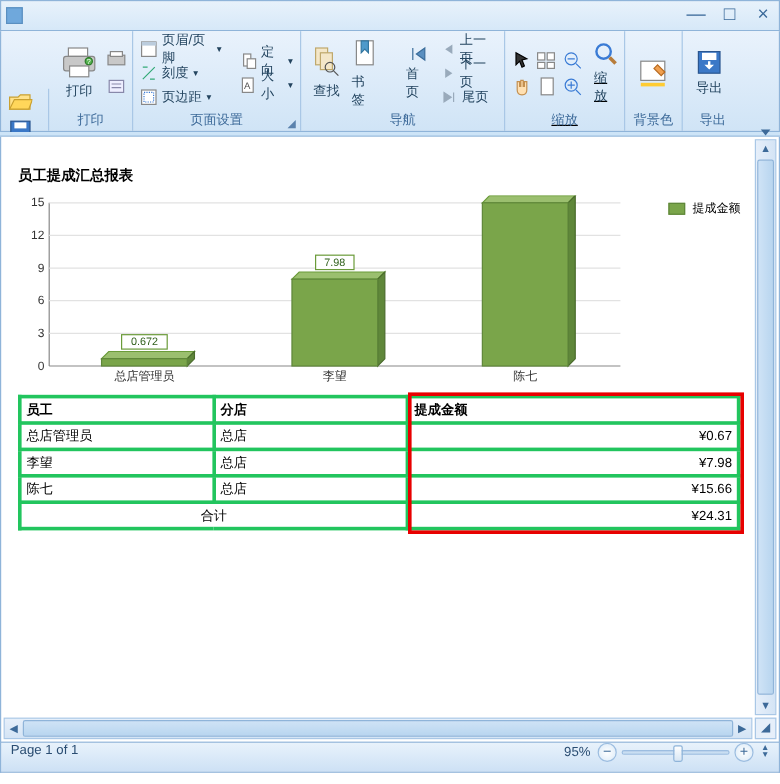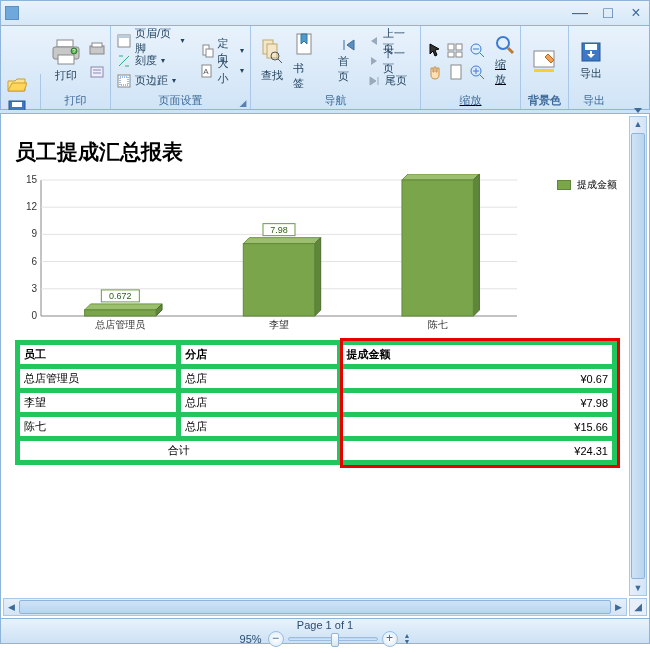--- a/index.html
+++ b/index.html
@@ -35,43 +35,43 @@
 
 .docwrap { height: 505px; border: 1px solid #8fb4d9; border-top: none; position: relative; background: #fff; }
 .page { position: absolute; left: 4px; right: 22px; top: 4px; bottom: 22px; background: #fff; padding: 10px 8px 0 8px; }
 .scroll-v { position: absolute; right: 2px; top: 2px; bottom: 22px; width: 18px; background: linear-gradient(90deg,#e6effa,#d4e4f5); border: 1px solid #a9c7e6; display: flex; flex-direction: column; align-items: center; justify-content: space-between; }
 .scroll-h { position: absolute; left: 2px; right: 22px; bottom: 2px; height: 18px; background: linear-gradient(#e6effa,#d4e4f5); border: 1px solid #a9c7e6; display: flex; align-items: center; justify-content: space-between; padding: 0 2px; }
 .sbtn { font-size: 9px; color: #3d6a99; padding: 2px; }
 .scroll-v .thumb { width: 14px; flex:1; margin: 2px 0; background: linear-gradient(90deg,#cfe3f6,#b8d5ef); border: 1px solid #8fb4d9; border-radius: 2px; }
 .scroll-h .thumb { height: 14px; flex:1; margin: 0 2px; background: linear-gradient(#cfe3f6,#b8d5ef); border: 1px solid #8fb4d9; border-radius: 2px; }
 .corner-box { position:absolute; right:2px; bottom:2px; width:18px; height:18px; border:1px solid #a9c7e6; background:#e6effa; font-size:10px; color:#3d6a99; text-align:center; line-height:16px;}
 
-.report-title { font-size: 21px; font-weight: bold; margin: 10px 0 8px 2px; }
+.report-title { font-size: 12px; font-weight: bold; margin: 10px 0 8px 2px; }
 
 
 .chart { position: relative; height: 160px; margin: 0 2px 6px 2px; }
 .bar { fill: #7aa54a; }
 .bar-label { font-size: 9px; fill: #2e5e19; }
 .bar-label-box { fill: #fff; stroke: #6b9b3a; stroke-width: 1; }
 .ytick { font-size: 10px; fill: #333; text-anchor: end; }
 .xtick { font-size: 10px; fill: #333; text-anchor: middle; }
 .legend { position: absolute; right: 0; top: 4px; font-size: 10px; display: flex; align-items: center; gap: 6px; }
 .legend .sw { width: 14px; height: 10px; background: #7aa54a; border: 1px solid #5f873a; }
 
 
 .tblwrap { position: relative; margin: 0 2px; }
 table.report { width: 100%; border-collapse: collapse; font-size: 11px; }
-table.report th, table.report td { border: 5px solid #22c55e; padding: 2px 4px; height: 20px; }
+table.report th, table.report td { border: 3px solid #22c55e; padding: 2px 4px; height: 20px; }
 table.report th { text-align: left; font-weight: bold; background: #fff; }
 table.report td.amount { text-align: right; }
 table.report td.totlabel { text-align: center; font-weight: normal; }
 .red-highlight { position: absolute; border: 3px solid #e80000; pointer-events: none; }
 
 
-.status { height: 25px; background: linear-gradient(#e8f2fb,#cde1f5); border: 1px solid #8fb4d9; border-top: none; display: flex; align-items: center; justify-content: space-between; font-size: 11px; color: #2a4d72; padding: 0 8px; flex-direction: column; }
+.status { height: 25px; background: linear-gradient(#e8f2fb,#cde1f5); border: 1px solid #8fb4d9; border-top: none; display: flex; align-items: flex-start; justify-content: space-between; font-size: 11px; color: #2a4d72; padding: 0 8px; }
 .status .left { }
 .status .right { display: flex; align-items: center; gap: 6px; }
 .status .zoom { display: flex; align-items: center; gap: 4px; }
 .status .track { width: 90px; height: 4px; background: linear-gradient(#b9d3ec,#d7e8f7); border: 1px solid #9cbde0; border-radius: 2px; position: relative; }
 .status .knob { position: absolute; left: 42px; top: -5px; width: 8px; height: 14px; background: linear-gradient(#fefefe,#d7e6f4); border: 1px solid #8fb4d9; border-radius: 2px; }
 .status .zbtn { width: 16px; height: 16px; border: 1px solid #9cbde0; border-radius: 50%; background: radial-gradient(#fff,#d9e9f7); text-align: center; line-height: 12px; font-size: 12px; color: #3d6a99; }
 .status .carets { display: flex; flex-direction: column; font-size: 7px; line-height: 6px; color: #3d6a99; }
 </style>
 </head>
 <body>
@@ -309,21 +309,21 @@
               <circle cx="8" cy="8" r="6" fill="none" stroke="#3a7bd5" stroke-width="2"></circle>
               <path d="M13 13l5 5" stroke="#b77c3a" stroke-width="3"></path>
             </svg>
           </span>
         <span class="lbl">缩放</span>
       </div>
     </div>
     <div class="glabel">缩放</div>
   </div>
 
-  <div class="rgroup" style="width:48px;font-weight:bold;">
+  <div class="rgroup" style="width:48px;">
     <div class="gicons">
         <div class="bigbtn">
       <span class="icon">
             <svg width="26" height="26">
               <rect x="3" y="3" width="20" height="16" fill="#fff" stroke="#888"></rect>
               <path d="M17 6l6 6-3 3-6-6z" fill="#f0a050" stroke="#b76a20"></path>
               <rect x="3" y="21" width="20" height="3" fill="#ffcc33"></rect>
             </svg>
           </span>
     </div>

